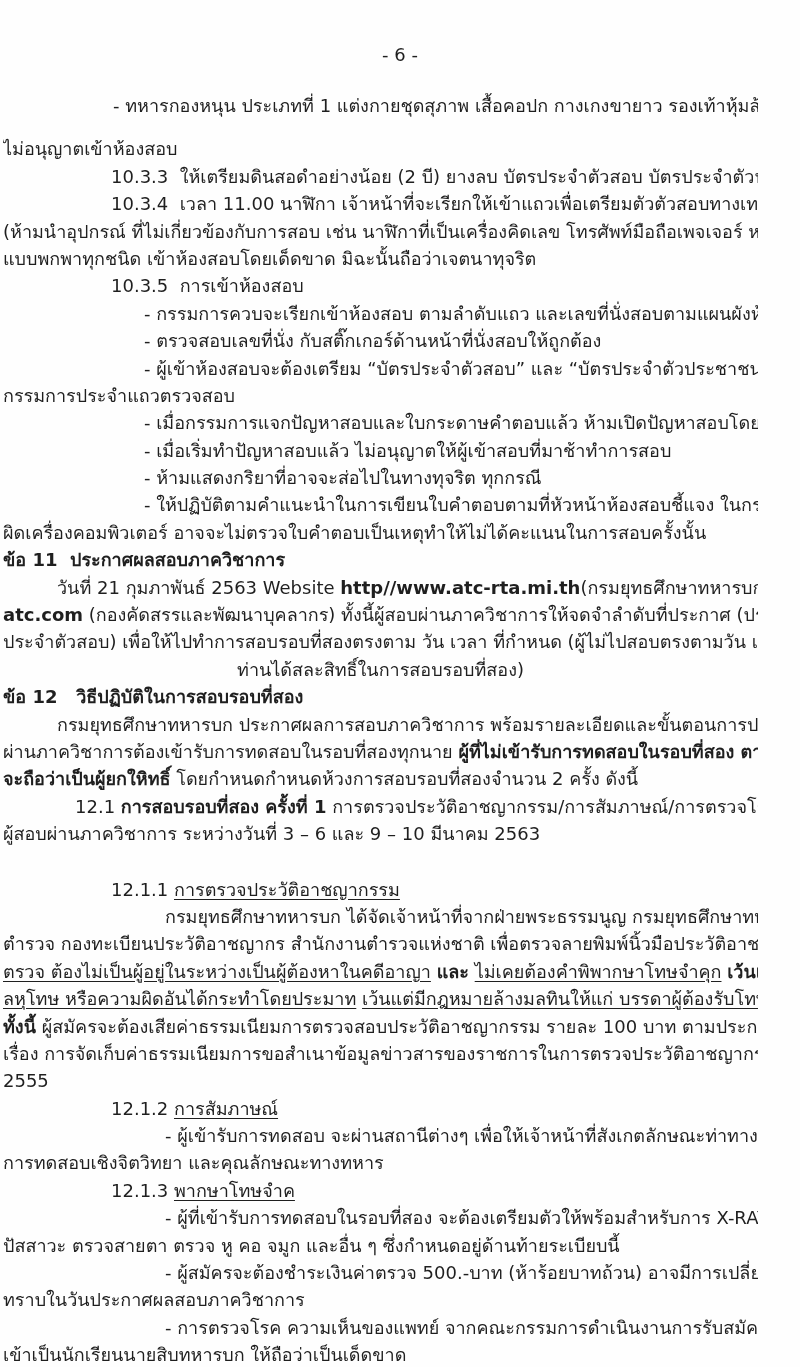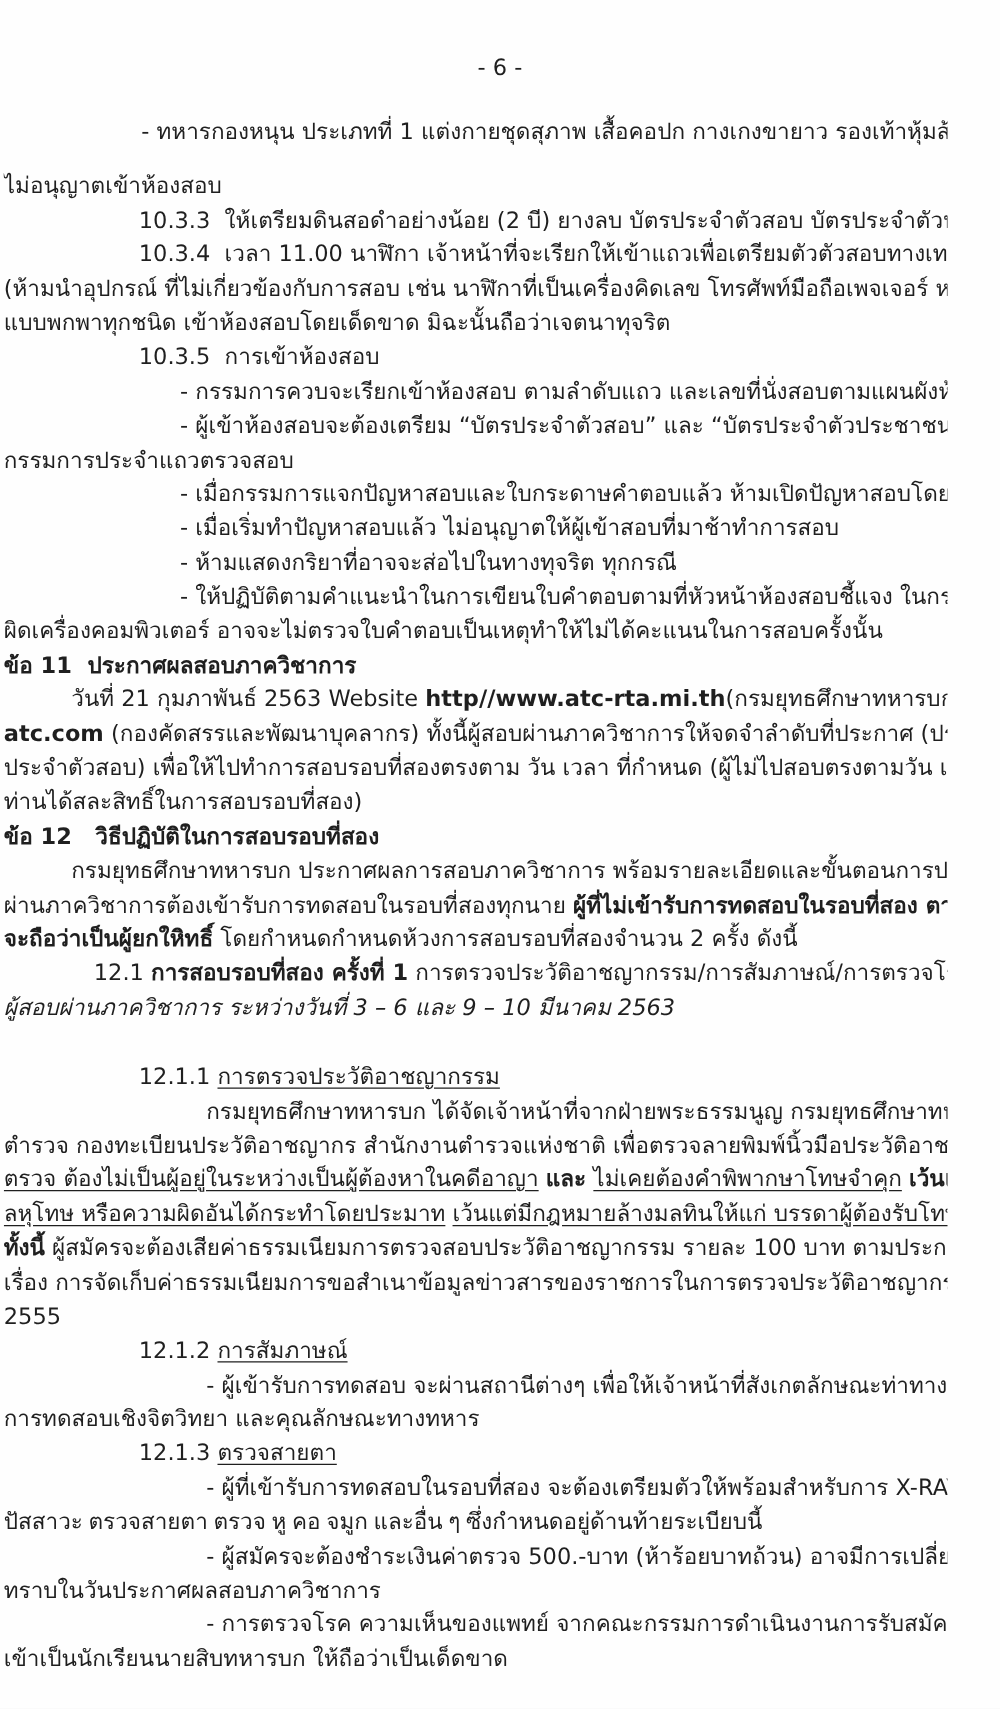--- a/index.html
+++ b/index.html
@@ -45,50 +45,51 @@
   <div class="page-header">- 6 -</div>
   <div class="doc-body">
       <div class="line" style="padding-left: 110px;"><span>- ทหารกองหนุน ประเภทที่ 1 แต่งกายชุดสุภาพ เสื้อคอปก กางเกงขายาว รองเท้าหุ้มส้น ผู้แต่งกายไม่ถูกต้อง</span></div>
       <div class="line" style="padding-left: 0px; margin-top: 16px;"><span>ไม่อนุญาตเข้าห้องสอบ</span></div>
       <div class="line" style="padding-left: 108px;"><span>10.3.3&nbsp; ให้เตรียมดินสอดำอย่างน้อย (2 บี) ยางลบ บัตรประจำตัวสอบ บัตรประจำตัวประชาชน</span></div>
       <div class="line" style="padding-left: 108px;"><span>10.3.4&nbsp; เวลา 11.00 นาฬิกา เจ้าหน้าที่จะเรียกให้เข้าแถวเพื่อเตรียมตัวตัวสอบทางเทคนิค ก่อนขึ้นห้องสอบ</span></div>
       <div class="line" style="padding-left: 0px;"><span>(ห้ามนำอุปกรณ์ ที่ไม่เกี่ยวข้องกับการสอบ เช่น นาฬิกาที่เป็นเครื่องคิดเลข โทรศัพท์มือถือเพจเจอร์ หรือเครื่องมือสื่อสาร</span></div>
       <div class="line" style="padding-left: 0px;"><span>แบบพกพาทุกชนิด เข้าห้องสอบโดยเด็ดขาด มิฉะนั้นถือว่าเจตนาทุจริต</span></div>
       <div class="line" style="padding-left: 108px;"><span>10.3.5&nbsp; การเข้าห้องสอบ</span></div>
       <div class="line" style="padding-left: 141px;"><span>- กรรมการควบจะเรียกเข้าห้องสอบ ตามลำดับแถว และเลขที่นั่งสอบตามแผนผังห้องสอบ</span></div>
+      <div class="line" style="padding-left: 141px;"><span>- ตรวจสอบเลขที่นั่ง กับสติ๊กเกอร์ด้านหน้าที่นั่งสอบให้ถูกต้อง</span></div>
       <div class="line" style="padding-left: 141px;"><span>- ผู้เข้าห้องสอบจะต้องเตรียม “บัตรประจำตัวสอบ” และ “บัตรประจำตัวประชาชน” ไว้ให้</span></div>
       <div class="line" style="padding-left: 0px;"><span>กรรมการประจำแถวตรวจสอบ</span></div>
       <div class="line" style="padding-left: 141px;"><span>- เมื่อกรรมการแจกปัญหาสอบและใบกระดาษคำตอบแล้ว ห้ามเปิดปัญหาสอบโดยเด็ดขาด</span></div>
       <div class="line" style="padding-left: 141px;"><span>- เมื่อเริ่มทำปัญหาสอบแล้ว ไม่อนุญาตให้ผู้เข้าสอบที่มาช้าทำการสอบ</span></div>
       <div class="line" style="padding-left: 141px;"><span>- ห้ามแสดงกริยาที่อาจจะส่อไปในทางทุจริต ทุกกรณี</span></div>
       <div class="line" style="padding-left: 141px;"><span>- ให้ปฏิบัติตามคำแนะนำในการเขียนใบคำตอบตามที่หัวหน้าห้องสอบชี้แจง ในกรณีหากมีการฝนรหัส</span></div>
       <div class="line" style="padding-left: 0px;"><span>ผิดเครื่องคอมพิวเตอร์ อาจจะไม่ตรวจใบคำตอบเป็นเหตุทำให้ไม่ได้คะแนนในการสอบครั้งนั้น</span></div>
       <div class="line" style="padding-left: 0px;"><span class="b">ข้อ 11&nbsp; ประกาศผลสอบภาควิชาการ</span></div>
       <div class="line" style="padding-left: 54px;"><span>วันที่ 21 กุมภาพันธ์ 2563 Website </span><span class="b">http//www.atc-rta.mi.th</span><span>(กรมยุทธศึกษาทหารบก) หรือ </span></div>
       <div class="line" style="padding-left: 0px;"><span class="b">atc.com</span><span> (กองคัดสรรและพัฒนาบุคลากร) ทั้งนี้ผู้สอบผ่านภาควิชาการให้จดจำลำดับที่ประกาศ (ประกาศเรียงตามหมายเลข</span></div>
       <div class="line" style="padding-left: 0px;"><span>ประจำตัวสอบ) เพื่อให้ไปทำการสอบรอบที่สองตรงตาม วัน เวลา ที่กำหนด (ผู้ไม่ไปสอบตรงตามวัน เวลา&nbsp; ที่กำหนด ถือว่า</span></div>
-      <div class="line" style="padding-left: 0px;"><span>ท่านได้สละสิทธิ์ในการสอบรอบที่สอง)</span></div>
+      <div class="line" style="padding-left: 0px; text-align: center;"><span>ท่านได้สละสิทธิ์ในการสอบรอบที่สอง)</span></div>
       <div class="line" style="padding-left: 0px;"><span class="b">ข้อ 12&nbsp;&nbsp; วิธีปฏิบัติในการสอบรอบที่สอง</span></div>
       <div class="line" style="padding-left: 54px;"><span>กรมยุทธศึกษาทหารบก ประกาศผลการสอบภาควิชาการ พร้อมรายละเอียดและขั้นตอนการปฏิบัติต่างๆ ซึ่งผู้สอบ</span></div>
       <div class="line" style="padding-left: 0px;"><span>ผ่านภาควิชาการต้องเข้ารับการทดสอบในรอบที่สองทุกนาย </span><span class="b">ผู้ที่ไม่เข้ารับการทดสอบในรอบที่สอง ตามวัน เวลา ที่กำหนด</span></div>
       <div class="line" style="padding-left: 0px;"><span class="b">จะถือว่าเป็นผู้ยกใหิทธิ์</span><span> โดยกำหนดกำหนดห้วงการสอบรอบที่สองจำนวน 2 ครั้ง ดังนี้</span></div>
       <div class="line" style="padding-left: 72px;"><span>12.1 </span><span class="b">การสอบรอบที่สอง ครั้งที่ 1</span><span> การตรวจประวัติอาชญากรรม/การสัมภาษณ์/การตรวจโรค/การรับเอกสาร</span></div>
-      <div class="line" style="padding-left: 0px; font-style: italic;"><span>ผู้สอบผ่านภาควิชาการ ระหว่างวันที่ 3 – 6 และ 9 – 10 มีนาคม 2563</span></div>
+      <div class="line" style="padding-left: 0px;"><span>ผู้สอบผ่านภาควิชาการ ระหว่างวันที่ 3 – 6 และ 9 – 10 มีนาคม 2563</span></div>
       <div class="line" style="padding-left: 108px; margin-top: 28px;"><span>12.1.1 </span><span class="u">การตรวจประวัติอาชญากรรม</span></div>
       <div class="line" style="padding-left: 162px;"><span>กรมยุทธศึกษาทหารบก ได้จัดเจ้าหน้าที่จากฝ่ายพระธรรมนูญ กรมยุทธศึกษาทหารบก ร่วมกับพนักงาน</span></div>
       <div class="line" style="padding-left: 0px;"><span>ตำรวจ กองทะเบียนประวัติอาชญากร สำนักงานตำรวจแห่งชาติ เพื่อตรวจลายพิมพ์นิ้วมือประวัติอาชญากรรม ซึ่ง</span></div>
       <div class="line" style="padding-left: 0px;"><span class="u">ตรวจ ต้องไม่เป็นผู้อยู่ในระหว่างเป็นผู้ต้องหาในคดีอาญา</span><span> </span><span class="b">และ</span><span> </span><span class="u">ไม่เคยต้องคำพิพากษาโทษจำคุก</span><span> </span><span class="b">เว้นแต่</span></div>
       <div class="line" style="padding-left: 0px;"><span class="u">ลหุโทษ หรือความผิดอันได้กระทำโดยประมาท</span><span> </span><span class="u">เว้นแต่มีกฎหมายล้างมลทินให้แก่ บรรดาผู้ต้องรับโทษในกรณีความผิดต่างๆ</span></div>
       <div class="line" style="padding-left: 0px;"><span class="b">ทั้งนี้</span><span> ผู้สมัครจะต้องเสียค่าธรรมเนียมการตรวจสอบประวัติอาชญากรรม รายละ 100 บาท ตามประกาศสำนักงานตำรวจแห่งชาติ</span></div>
       <div class="line" style="padding-left: 0px;"><span>เรื่อง การจัดเก็บค่าธรรมเนียมการขอสำเนาข้อมูลข่าวสารของราชการในการตรวจประวัติอาชญากรรม ลงวันที่&nbsp; 5 กันยายน พ.ศ.</span></div>
       <div class="line" style="padding-left: 0px;"><span>2555</span></div>
       <div class="line" style="padding-left: 108px;"><span>12.1.2 </span><span class="u">การสัมภาษณ์</span></div>
       <div class="line" style="padding-left: 162px;"><span>- ผู้เข้ารับการทดสอบ จะผ่านสถานีต่างๆ เพื่อให้เจ้าหน้าที่สังเกตลักษณะท่าทาง เชาวน์ ปัญญา และ</span></div>
       <div class="line" style="padding-left: 0px;"><span>การทดสอบเชิงจิตวิทยา และคุณลักษณะทางทหาร</span></div>
-      <div class="line" style="padding-left: 108px;"><span>12.1.3 </span><span class="u">ตรวจสายตา</span></div>
+      <div class="line" style="padding-left: 108px;"><span>12.1.3 </span><span class="u">พากษาโทษจำค</span></div>
       <div class="line" style="padding-left: 162px;"><span>- ผู้ที่เข้ารับการทดสอบในรอบที่สอง จะต้องเตรียมตัวให้พร้อมสำหรับการ X-RAY เจาะเลือด ตรวจ</span></div>
-      <div class="line" style="padding-left: 0px; font-family: Liberation Serif, serif;"><span>ปัสสาวะ ตรวจสายตา ตรวจ หู คอ จมูก และอื่น ๆ ซึ่งกำหนดอยู่ด้านท้ายระเบียบนี้</span></div>
+      <div class="line" style="padding-left: 0px;"><span>ปัสสาวะ ตรวจสายตา ตรวจ หู คอ จมูก และอื่น ๆ ซึ่งกำหนดอยู่ด้านท้ายระเบียบนี้</span></div>
       <div class="line" style="padding-left: 162px;"><span>- ผู้สมัครจะต้องชำระเงินค่าตรวจ 500.-บาท (ห้าร้อยบาทถ้วน) อาจมีการเปลี่ยนแปลง จะแจ้งให้</span></div>
       <div class="line" style="padding-left: 0px;"><span>ทราบในวันประกาศผลสอบภาควิชาการ</span></div>
       <div class="line" style="padding-left: 162px;"><span>- การตรวจโรค ความเห็นของแพทย์ จากคณะกรรมการดำเนินงานการรับสมัครและสอบคัดเลือกบุคคล</span></div>
       <div class="line" style="padding-left: 0px;"><span>เข้าเป็นนักเรียนนายสิบทหารบก ให้ถือว่าเป็นเด็ดขาด</span></div>
     </div>
 </div>
 
 </body></html>

